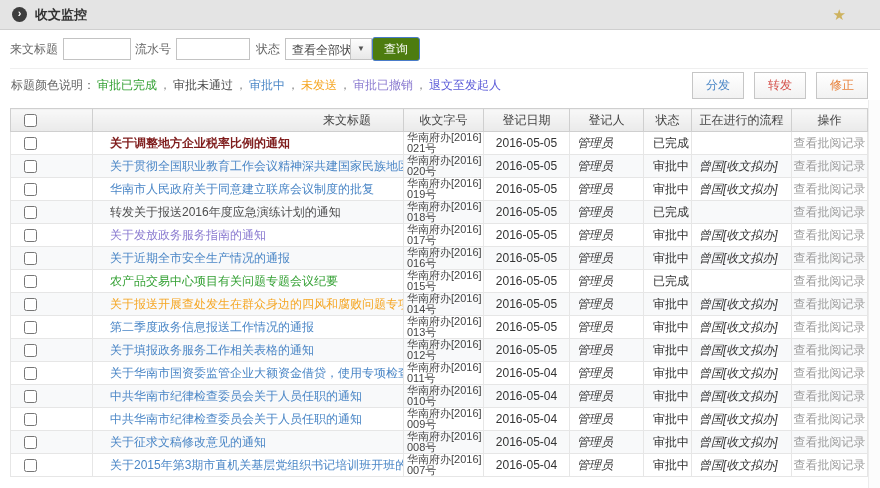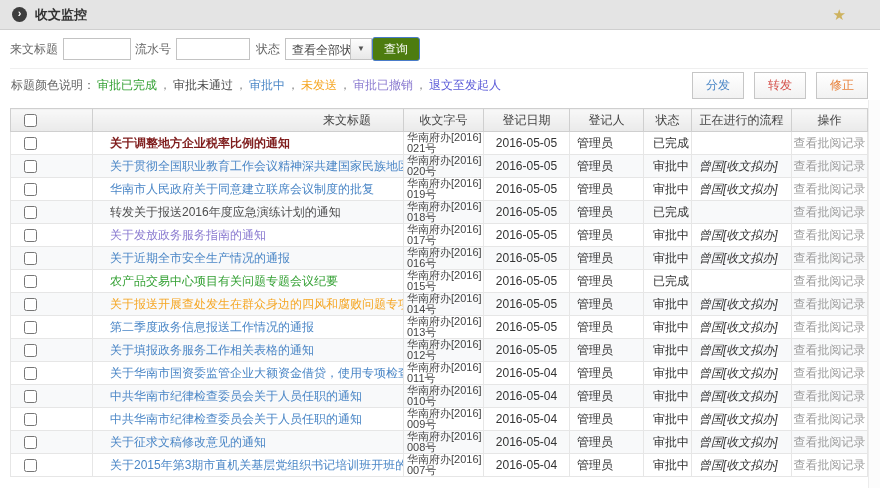--- a/index.html
+++ b/index.html
@@ -39,21 +39,21 @@
   td { height:23px; border:1px solid #e6e6e6; color:#333; overflow:hidden; white-space:nowrap; }
   table { border:1px solid #c9c9c9; }
   tr.alt td { background:#f8f9fa; }
   th.h-title { text-align:right; padding-right:32px; }
   td.c-check, th.h-check { padding-left:13px; text-align:left; }
   td.c-title { padding-left:17px; }
   .doc-link { text-decoration:none; cursor:pointer; }
   td.c-docno { font-size:11px; color:#444; padding-left:3px; }
   td.c-docno div { line-height:11px; }
   td.c-date { text-align:center; }
-  td.c-reg { padding-left:7px; }
+  td.c-reg { padding-left:7px;font-style:italic; }
   td.c-status { padding-left:9px; }
   td.c-flow { padding-left:7px;font-style:italic; }
   td.c-action { text-align:center; }
   .action-link { color:#9b9b9b; text-decoration:none; cursor:pointer;text-align:right; }
   input[type=checkbox] { width:13px; height:13px; vertical-align:middle; }
   
   .scroll-strip { position:absolute; right:0; top:70px; bottom:0; width:12px;
     background:#fcfcfc; border-left:1px solid #ececec; }
 </style>
 </head>

